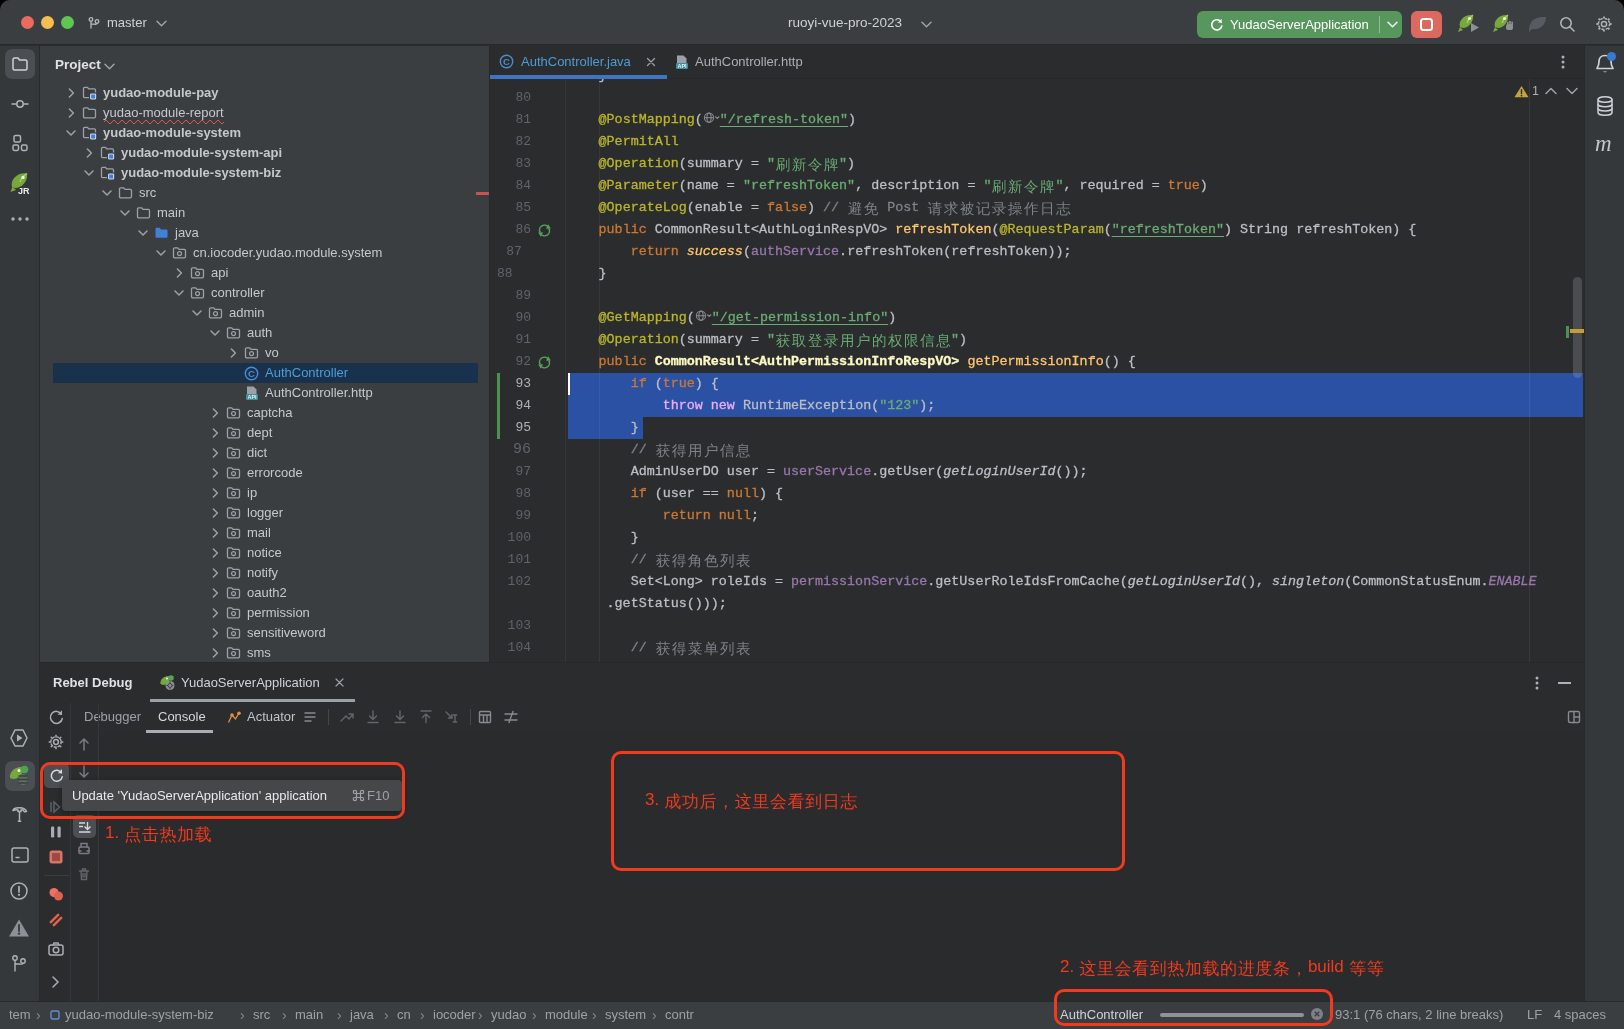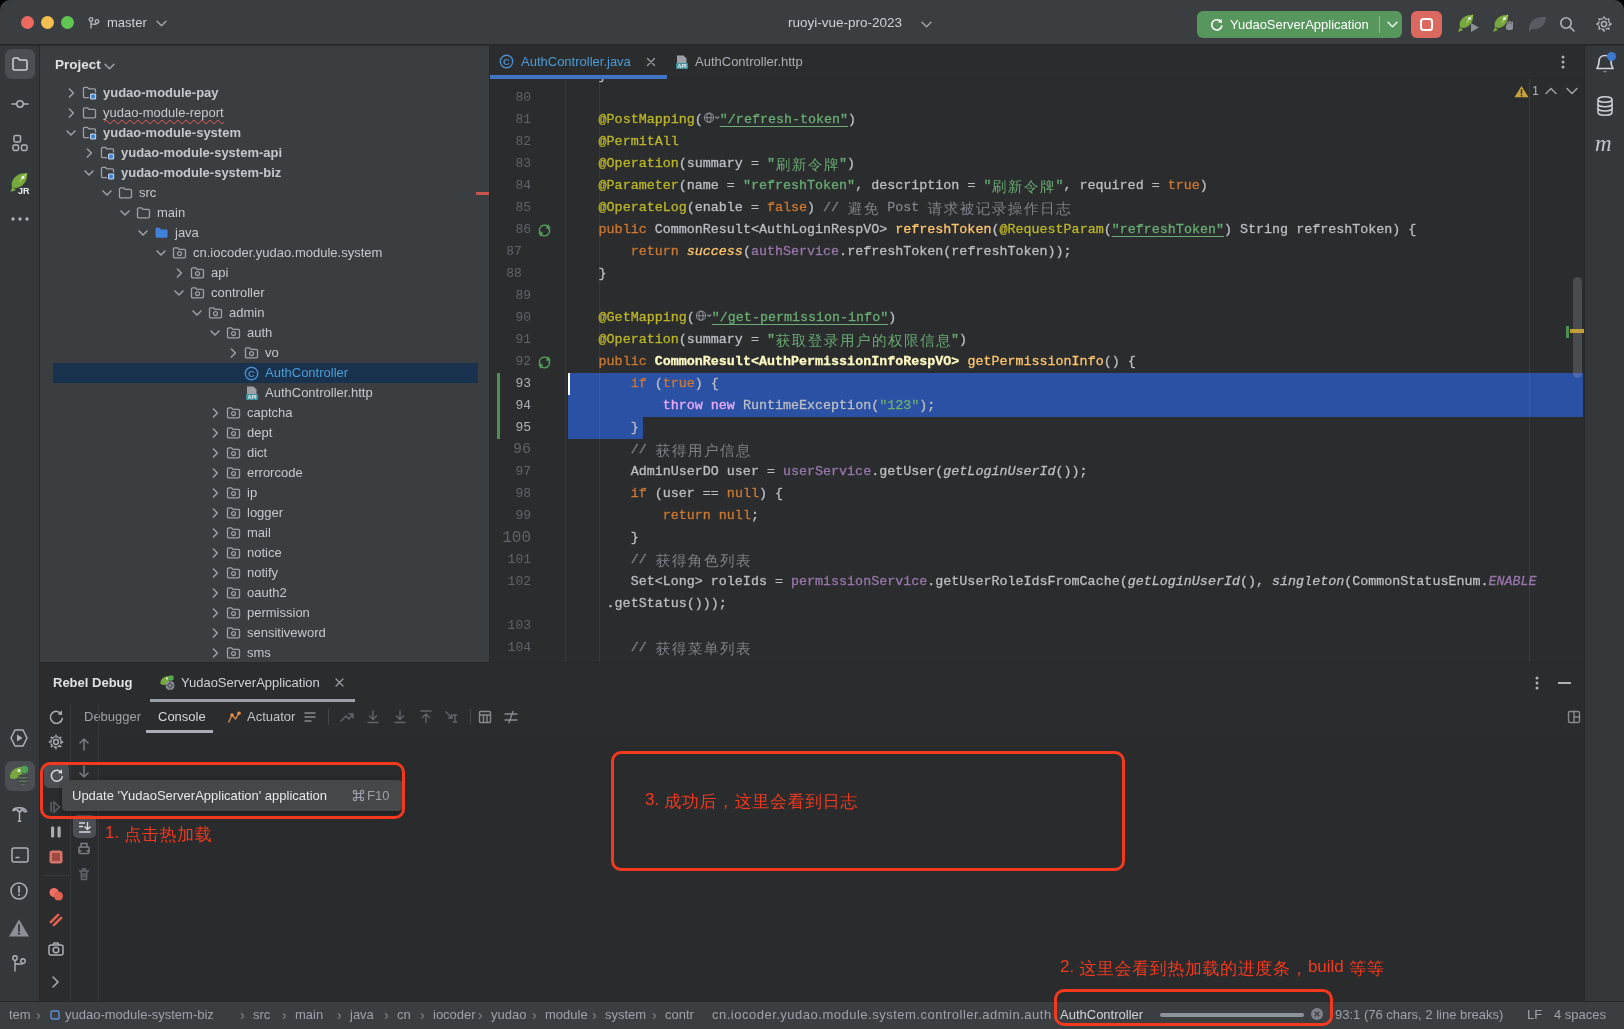--- a/index.html
+++ b/index.html
@@ -714,30 +714,30 @@
         </svg></div>
 <div class="mono" style="position:absolute;left:6.0px;top:-14.0px;width:34px;height:22px;line-height:22px;font-size:13px;color:#5f636a;text-align:right;white-space:pre;">79</div>
 <div class="mono" style="position:absolute;left:6.0px;top:8.0px;width:34px;height:22px;line-height:22px;font-size:13px;color:#5f636a;text-align:right;white-space:pre;">80</div>
 <div class="mono" style="position:absolute;left:6.0px;top:30.0px;width:34px;height:22px;line-height:22px;font-size:13px;color:#5f636a;text-align:right;white-space:pre;">81</div>
 <div class="mono" style="position:absolute;left:6.0px;top:52.0px;width:34px;height:22px;line-height:22px;font-size:13px;color:#5f636a;text-align:right;white-space:pre;">82</div>
 <div class="mono" style="position:absolute;left:6.0px;top:74.0px;width:34px;height:22px;line-height:22px;font-size:13px;color:#5f636a;text-align:right;white-space:pre;">83</div>
 <div class="mono" style="position:absolute;left:6.0px;top:96.0px;width:34px;height:22px;line-height:22px;font-size:13px;color:#5f636a;text-align:right;white-space:pre;">84</div>
 <div class="mono" style="position:absolute;left:6.0px;top:118.0px;width:34px;height:22px;line-height:22px;font-size:13px;color:#5f636a;text-align:right;white-space:pre;">85</div>
 <div class="mono" style="position:absolute;left:6.0px;top:140.0px;width:34px;height:22px;line-height:22px;font-size:13px;color:#5f636a;text-align:right;white-space:pre;">86</div>
 <div class="mono" style="position:absolute;left:6.0px;top:162.0px;width:34px;height:22px;line-height:22px;font-size:13px;color:#5f636a;text-align:center;white-space:pre;">87</div>
-<div class="mono" style="position:absolute;left:6.0px;top:184.0px;width:34px;height:22px;line-height:22px;font-size:13px;color:#5f636a;text-align:center;white-space:pre;">88</div>
+<div class="mono" style="position:absolute;left:6.0px;top:184.0px;width:34px;height:22px;line-height:22px;font-size:13px;color:#5f636a;text-align:left;white-space:pre;">88</div>
 <div class="mono" style="position:absolute;left:6.0px;top:206.0px;width:34px;height:22px;line-height:22px;font-size:13px;color:#5f636a;text-align:right;white-space:pre;">89</div>
 <div class="mono" style="position:absolute;left:6.0px;top:228.0px;width:34px;height:22px;line-height:22px;font-size:13px;color:#5f636a;text-align:right;white-space:pre;">90</div>
 <div class="mono" style="position:absolute;left:6.0px;top:250.0px;width:34px;height:22px;line-height:22px;font-size:13px;color:#5f636a;text-align:right;white-space:pre;">91</div>
 <div class="mono" style="position:absolute;left:6.0px;top:272.0px;width:34px;height:22px;line-height:22px;font-size:13px;color:#5f636a;text-align:right;white-space:pre;">92</div>
 <div class="mono" style="position:absolute;left:6.0px;top:360.0px;width:34px;height:22px;line-height:22px;font-size:15px;color:#5f636a;text-align:right;white-space:pre;">96</div>
 <div class="mono" style="position:absolute;left:6.0px;top:382.0px;width:34px;height:22px;line-height:22px;font-size:13px;color:#5f636a;text-align:right;white-space:pre;">97</div>
 <div class="mono" style="position:absolute;left:6.0px;top:404.0px;width:34px;height:22px;line-height:22px;font-size:13px;color:#5f636a;text-align:right;white-space:pre;">98</div>
 <div class="mono" style="position:absolute;left:6.0px;top:426.0px;width:34px;height:22px;line-height:22px;font-size:13px;color:#5f636a;text-align:right;white-space:pre;">99</div>
-<div class="mono" style="position:absolute;left:6.0px;top:448.0px;width:34px;height:22px;line-height:22px;font-size:16px;color:#5f636a;text-align:right;white-space:pre;">100</div>
+<div class="mono" style="position:absolute;left:6.0px;top:448.0px;width:34px;height:22px;line-height:22px;font-size:13px;color:#5f636a;text-align:right;white-space:pre;">100</div>
 <div class="mono" style="position:absolute;left:6.0px;top:470.0px;width:34px;height:22px;line-height:22px;font-size:13px;color:#5f636a;text-align:right;white-space:pre;">101</div>
 <div class="mono" style="position:absolute;left:6.0px;top:492.0px;width:34px;height:22px;line-height:22px;font-size:13px;color:#5f636a;text-align:right;white-space:pre;">102</div>
 <div class="mono" style="position:absolute;left:6.0px;top:536.0px;width:34px;height:22px;line-height:22px;font-size:13px;color:#5f636a;text-align:right;white-space:pre;">103</div>
 <div class="mono" style="position:absolute;left:6.0px;top:558.0px;width:34px;height:22px;line-height:22px;font-size:13px;color:#5f636a;text-align:right;white-space:pre;">104</div>
 <div class="mono" style="position:absolute;left:6.0px;top:294.0px;width:34px;height:22px;line-height:22px;font-size:13px;color:#aeb2b8;text-align:right;white-space:pre;">93</div>
 <div class="mono" style="position:absolute;left:6.0px;top:316.0px;width:34px;height:22px;line-height:22px;font-size:13px;color:#aeb2b8;text-align:right;white-space:pre;">94</div>
 <div class="mono" style="position:absolute;left:6.0px;top:338.0px;width:34px;height:22px;line-height:22px;font-size:13px;color:#aeb2b8;text-align:right;white-space:pre;">95</div>
 <div style="position:absolute;left:46.0px;top:144.0px;">
         <svg width="15" height="15" viewBox="0 0 15 15" style="display:block;">
           <g fill="none" stroke="#55a05a" stroke-width="1.6">
@@ -988,21 +988,20 @@
 <div style="position:absolute;left:433px;top:1005.0px;height:20px;line-height:20px;font-family:'Liberation Sans', sans-serif;font-size:13px;font-weight:400;color:#9da1a7;white-space:pre;">iocoder</div>
 <div style="position:absolute;left:420px;top:1005.0px;height:20px;line-height:20px;font-family:'Liberation Sans', sans-serif;font-size:14px;font-weight:400;color:#85898f;white-space:pre;">›</div>
 <div style="position:absolute;left:491px;top:1005.0px;height:20px;line-height:20px;font-family:'Liberation Sans', sans-serif;font-size:13px;font-weight:400;color:#9da1a7;white-space:pre;">yudao</div>
 <div style="position:absolute;left:478px;top:1005.0px;height:20px;line-height:20px;font-family:'Liberation Sans', sans-serif;font-size:14px;font-weight:400;color:#85898f;white-space:pre;">›</div>
 <div style="position:absolute;left:545px;top:1005.0px;height:20px;line-height:20px;font-family:'Liberation Sans', sans-serif;font-size:13px;font-weight:400;color:#9da1a7;white-space:pre;">module</div>
 <div style="position:absolute;left:532px;top:1005.0px;height:20px;line-height:20px;font-family:'Liberation Sans', sans-serif;font-size:14px;font-weight:400;color:#85898f;white-space:pre;">›</div>
 <div style="position:absolute;left:605px;top:1005.0px;height:20px;line-height:20px;font-family:'Liberation Sans', sans-serif;font-size:13px;font-weight:400;color:#9da1a7;white-space:pre;">system</div>
 <div style="position:absolute;left:592px;top:1005.0px;height:20px;line-height:20px;font-family:'Liberation Sans', sans-serif;font-size:14px;font-weight:400;color:#85898f;white-space:pre;">›</div>
 <div style="position:absolute;left:665px;top:1005.0px;height:20px;line-height:20px;font-family:'Liberation Sans', sans-serif;font-size:13px;font-weight:400;color:#9da1a7;white-space:pre;">contr</div>
 <div style="position:absolute;left:652px;top:1005.0px;height:20px;line-height:20px;font-family:'Liberation Sans', sans-serif;font-size:14px;font-weight:400;color:#85898f;white-space:pre;">›</div>
-<div style="position:absolute;left:712px;top:1005.0px;height:20px;line-height:20px;font-family:'Liberation Sans', sans-serif;font-size:13px;font-weight:400;color:#9da1a7;white-space:pre;letter-spacing:0.5px;">cn.iocoder.yudao.module.system.controller.admin.auth</div>
 <div style="position:absolute;left:1060px;top:1005.0px;height:20px;line-height:20px;font-family:'Liberation Sans', sans-serif;font-size:13px;font-weight:400;color:#ced2d8;white-space:pre;">AuthController</div>
 <div style="position:absolute;left:1160px;top:1012.5px;width:144px;height:4px;background:#8e9299;border-radius:2px;"></div>
 <div style="position:absolute;left:1310px;top:1007px;width:14px;height:14px;">
       <svg width="14" height="14" viewBox="0 0 14 14" style="display:block;">
         <circle cx="7" cy="7" r="6" fill="#7d8187"></circle>
         <path d="M4.7 4.7 L9.3 9.3 M9.3 4.7 L4.7 9.3" stroke="#3b3e41" stroke-width="1.3"></path>
       </svg>
     </div>
 <div style="position:absolute;left:1335px;top:1005.0px;height:20px;line-height:20px;font-family:'Liberation Sans', sans-serif;font-size:13px;font-weight:400;color:#9da1a7;white-space:pre;">93:1 (76 chars, 2 line breaks)</div>
 <div style="position:absolute;left:1527px;top:1005.0px;height:20px;line-height:20px;font-family:'Liberation Sans', sans-serif;font-size:13px;font-weight:400;color:#9da1a7;white-space:pre;">LF</div>

